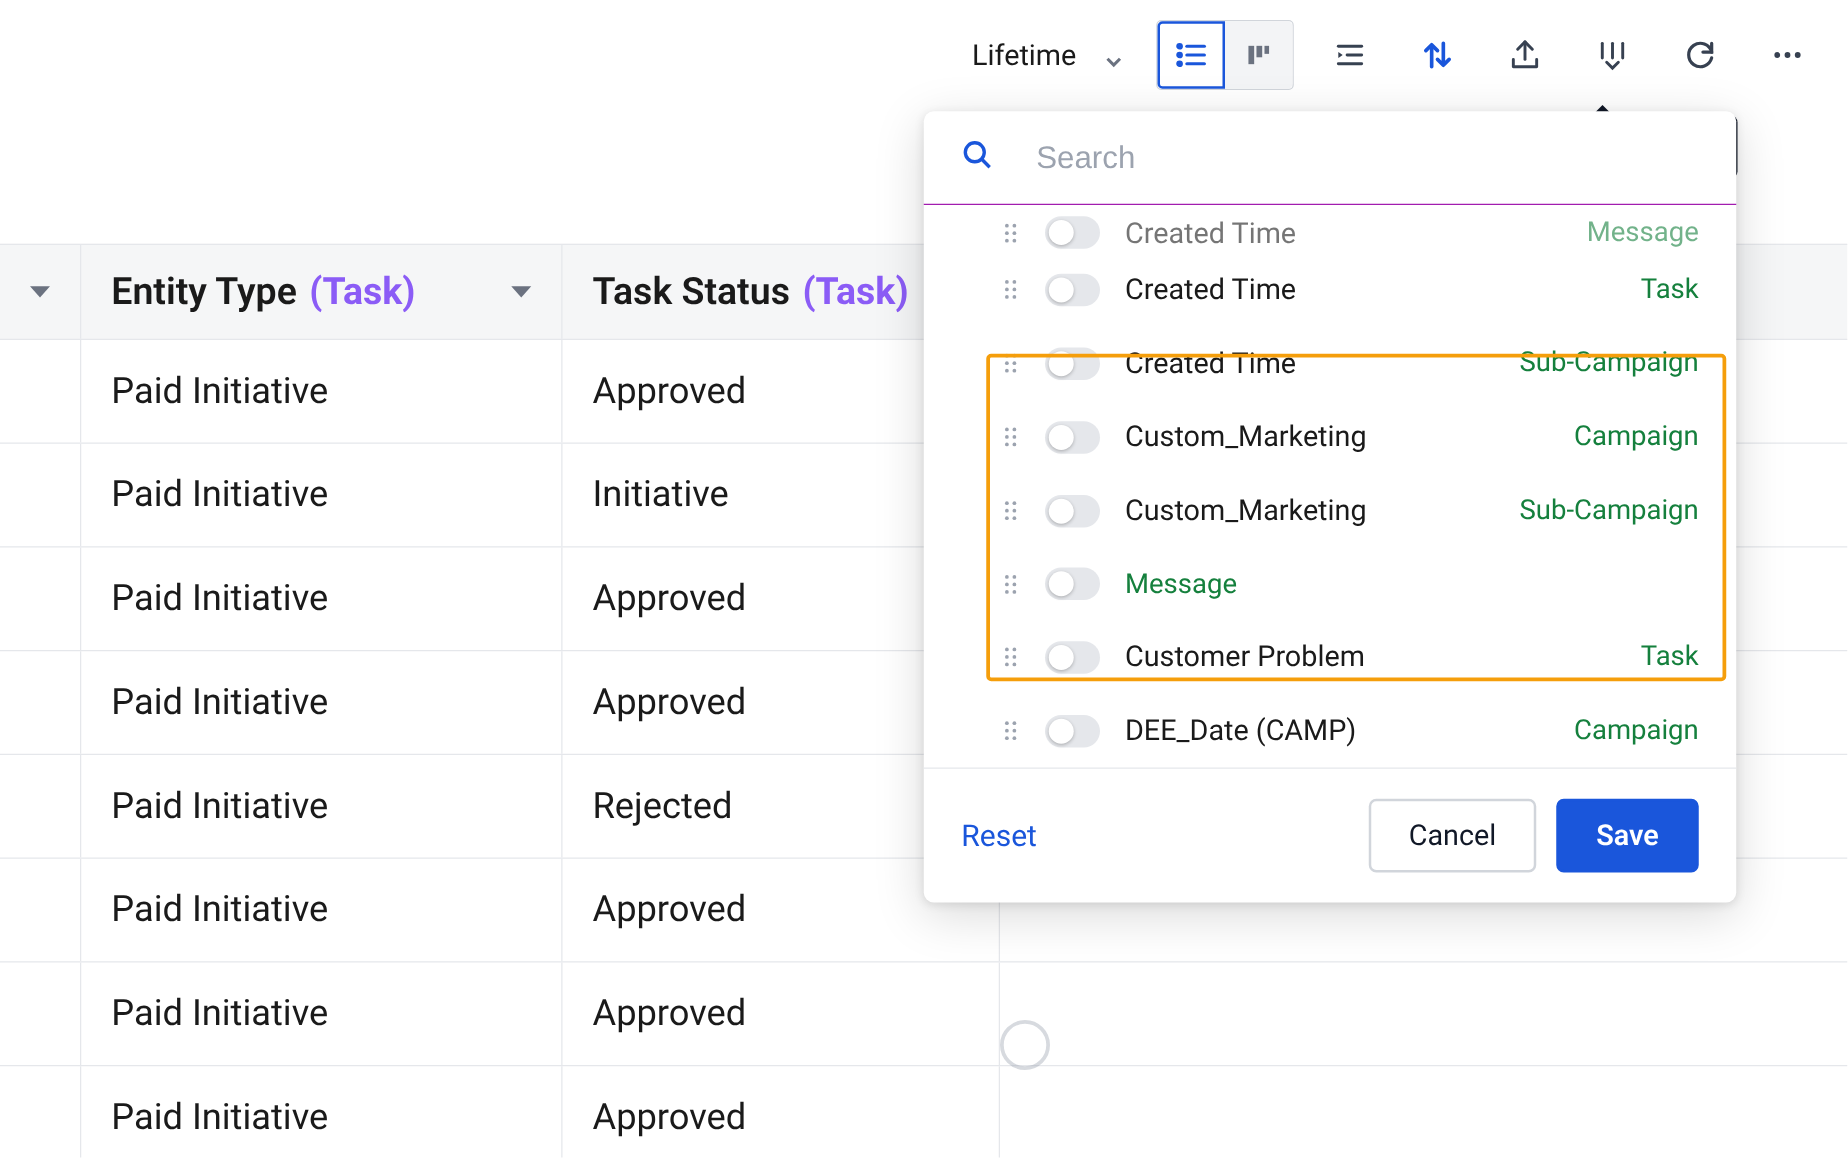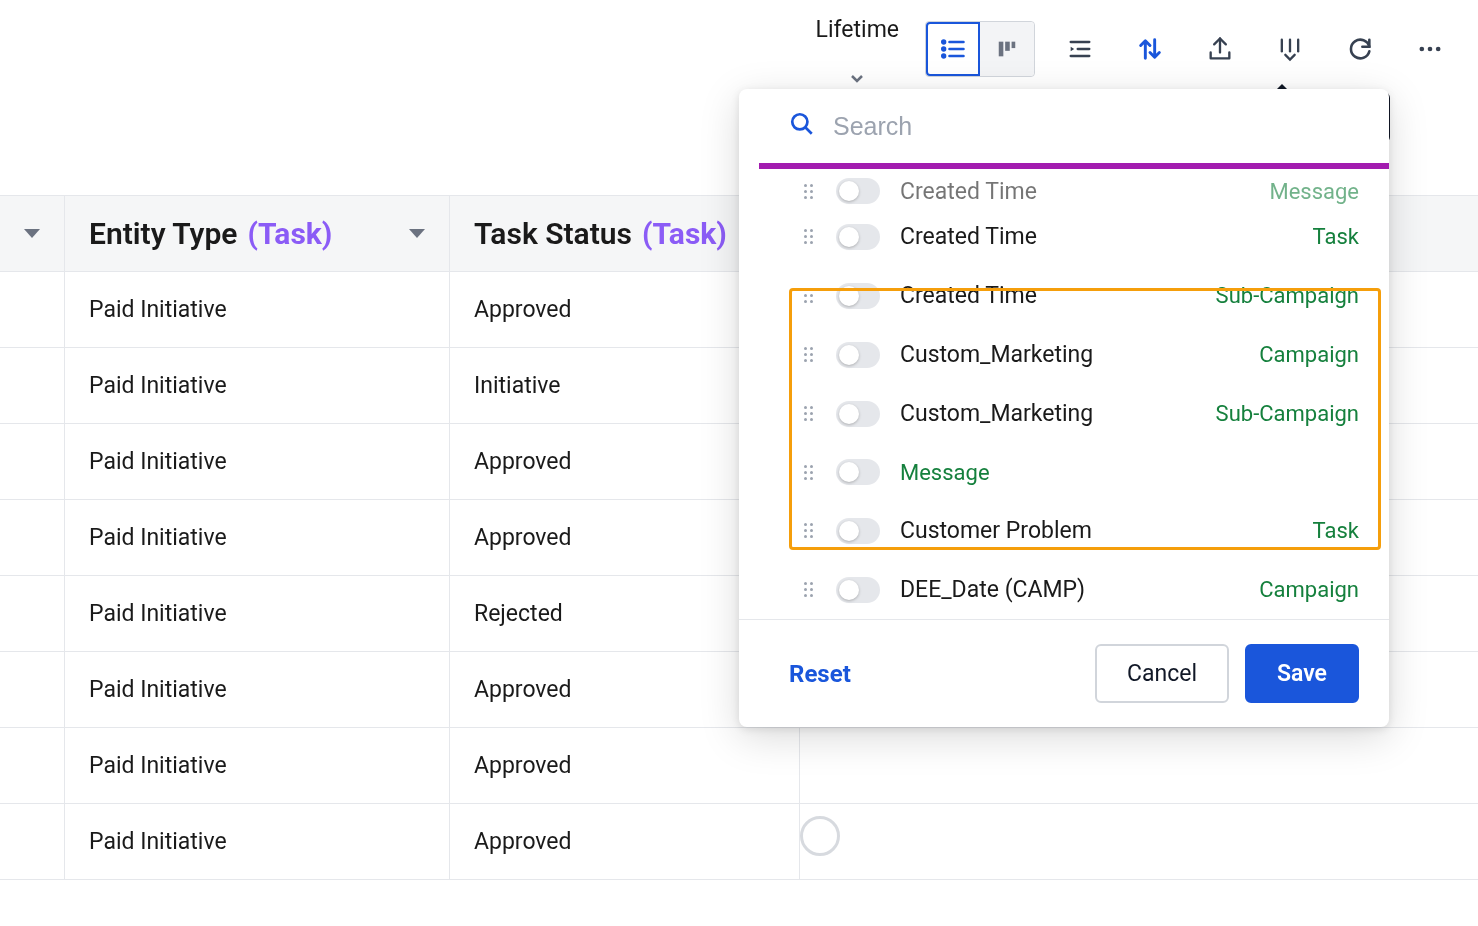--- a/index.html
+++ b/index.html
@@ -1,20 +1,20 @@
 <!DOCTYPE html>
 <html><head>
   <meta charset="utf-8">
   <style>
     * { box-sizing: border-box; margin: 0; padding: 0; }
     body { font-family: -apple-system, BlinkMacSystemFont, "Segoe UI", Roboto, sans-serif; background: #fff; width: 1478px; height: 926px; overflow: hidden; position: relative; color: #1a1a1a; }
     
     
     .toolbar { position: absolute; top: 16px; right: 33px; display: flex; align-items: center; gap: 0; }
-    .lifetime-dropdown { display: flex; align-items: center; gap: 22px; font-size: 23px; cursor: pointer; margin-right: 26px; flex-direction: column; }
+    .lifetime-dropdown { display: flex; align-items: center; gap: 22px; font-size: 23px; cursor: pointer; margin-right: 26px; }
     .chevron-down { width: 16px; height: 16px; display: inline-block; }
     .chevron-down svg { stroke: #6b7280; stroke-width: 2.5; fill: none; }
     .view-toggle { display: flex; border: 1px solid #d1d5db; border-radius: 4px; margin-right: 30px; }
     .view-toggle button { width: 54px; height: 54px; border: none; background: #fff; display: flex; align-items: center; justify-content: center; cursor: pointer; }
     .view-toggle button.active { background: #fff; border: 2.5px solid #1a56db; }
     .view-toggle button:first-child { border-radius: 4px 0 0 4px; }
     .view-toggle button:last-child { border-radius: 0 4px 4px 0; background: #f3f4f6; }
     .toolbar-icons { display: flex; align-items: center; gap: 40px; }
     .toolbar-icons button { width: 30px; height: 30px; border: none; background: transparent; cursor: pointer; display: flex; align-items: center; justify-content: center; }
     
@@ -27,47 +27,47 @@
     .table-header { display: flex; background: #f5f6f7; border-top: 1px solid #e5e7eb; border-bottom: 1px solid #e5e7eb; }
     .th { padding: 20px 24px; font-size: 30px; display: flex; align-items: center; gap: 10px; border-right: 1px solid #e5e7eb; }
     .th0 { width: 65px; justify-content: center; padding: 20px 12px; }
     .th1 { width: 385px; }
     .th2 { width: 350px; }
     .th-label { font-weight: 600; }
     .th-sub { color: #8b5cf6; font-weight: 700; }
     .th-caret { margin-left: auto; }
     .caret-down { width: 0; height: 0; border-left: 8px solid transparent; border-right: 8px solid transparent; border-top: 9px solid #6b7280; }
     .table-body .tr { display: flex; border-bottom: 1px solid #e5e7eb; }
-    .td { padding: 24px 24px; font-size: 23px; border-right: 1px solid #e5e7eb; }
+    .td { padding: 24px 24px; font-size: 29px; border-right: 1px solid #e5e7eb; }
     .td0 { width: 65px; }
     .td1 { width: 385px; }
     .td2 { width: 350px; }
     
     
     .panel { position: absolute; top: 89px; left: 739px; width: 650px; background: #fff; border-radius: 8px; box-shadow: 0 10px 40px rgba(0,0,0,0.15), 0 2px 8px rgba(0,0,0,0.1); display: flex; flex-direction: column; }
-    .panel-search { padding: 22px 30px; border-bottom: 6px solid #a21caf; display: flex; align-items: center; gap: 18px; margin-left: 20px; }
+    .panel-search { padding: 22px 30px; border-bottom: 1px solid #a21caf; display: flex; align-items: center; gap: 34px; }
     .panel-search input { border: none; font-size: 25px; outline: none; flex: 1; color: #374151; }
     .panel-search input::placeholder { color: #9ca3af; }
     .search-icon svg { stroke: #1a56db; stroke-width: 2.5; fill: none; }
     .panel-list { max-height: 540px; overflow-y: auto; position: relative; padding-top: 6px; }
     .panel-item { display: flex; align-items: center; gap: 20px; padding: 16px 30px; font-size: 23px; margin-left: 35px; }
     .drag-handle { width: 12px; display: flex; flex-direction: column; gap: 3px; cursor: grab; }
     .drag-handle span { display: flex; gap: 3px; }
     .drag-handle i { width: 3px; height: 3px; background: #9ca3af; border-radius: 50%; display: block; }
     .toggle { width: 44px; height: 26px; background: #e5e7eb; border-radius: 14px; position: relative; cursor: pointer; flex-shrink: 0; }
     .toggle::after { content: ''; position: absolute; width: 20px; height: 20px; background: #fff; border-radius: 50%; top: 3px; left: 3px; box-shadow: 0 1px 3px rgba(0,0,0,0.25); }
     .panel-item-name { flex: 1; }
     .panel-item-cat { color: #15803d; font-size: 22px; }
     .panel-item-clip { overflow: hidden; height: 30px; }
     .panel-item-clip .panel-item-name, .panel-item-clip .panel-item-cat { opacity: 0.6; }
     
     .highlight-box { position: absolute; border: 3px solid #f59e0b; border-radius: 4px; pointer-events: none; top: 119px; left: 50px; width: 592px; height: 262px; }
     
     .panel-footer { display: flex; justify-content: space-between; align-items: center; padding: 24px 30px; border-top: 1px solid #e5e7eb; }
-    .reset-link { color: #1a56db; font-size: 24px; font-weight: 700; cursor: pointer; margin-left: 20px; }
+    .reset-link { color: #1a56db; font-size: 24px; font-weight: 400; cursor: pointer; }
     .footer-buttons { display: flex; gap: 16px; margin-left: 34px; }
     .btn { padding: 14px 30px; font-size: 23px; border-radius: 6px; cursor: pointer; font-family: inherit; }
     .btn-cancel { background: #fff; border: 2px solid #d1d5db; color: #111827; }
     .btn-save { background: #1a56db; border: 2px solid #1a56db; color: #fff; font-weight: 600; }
     
     .bottom-row-peek { position: absolute; top: 816px; left: 800px; display: flex; align-items: center; gap: 20px; opacity: 0.4; }
     .avatar { width: 40px; height: 40px; border-radius: 50%; border: 3px solid #9ca3af; }
   </style>
 </head>
 <body>

